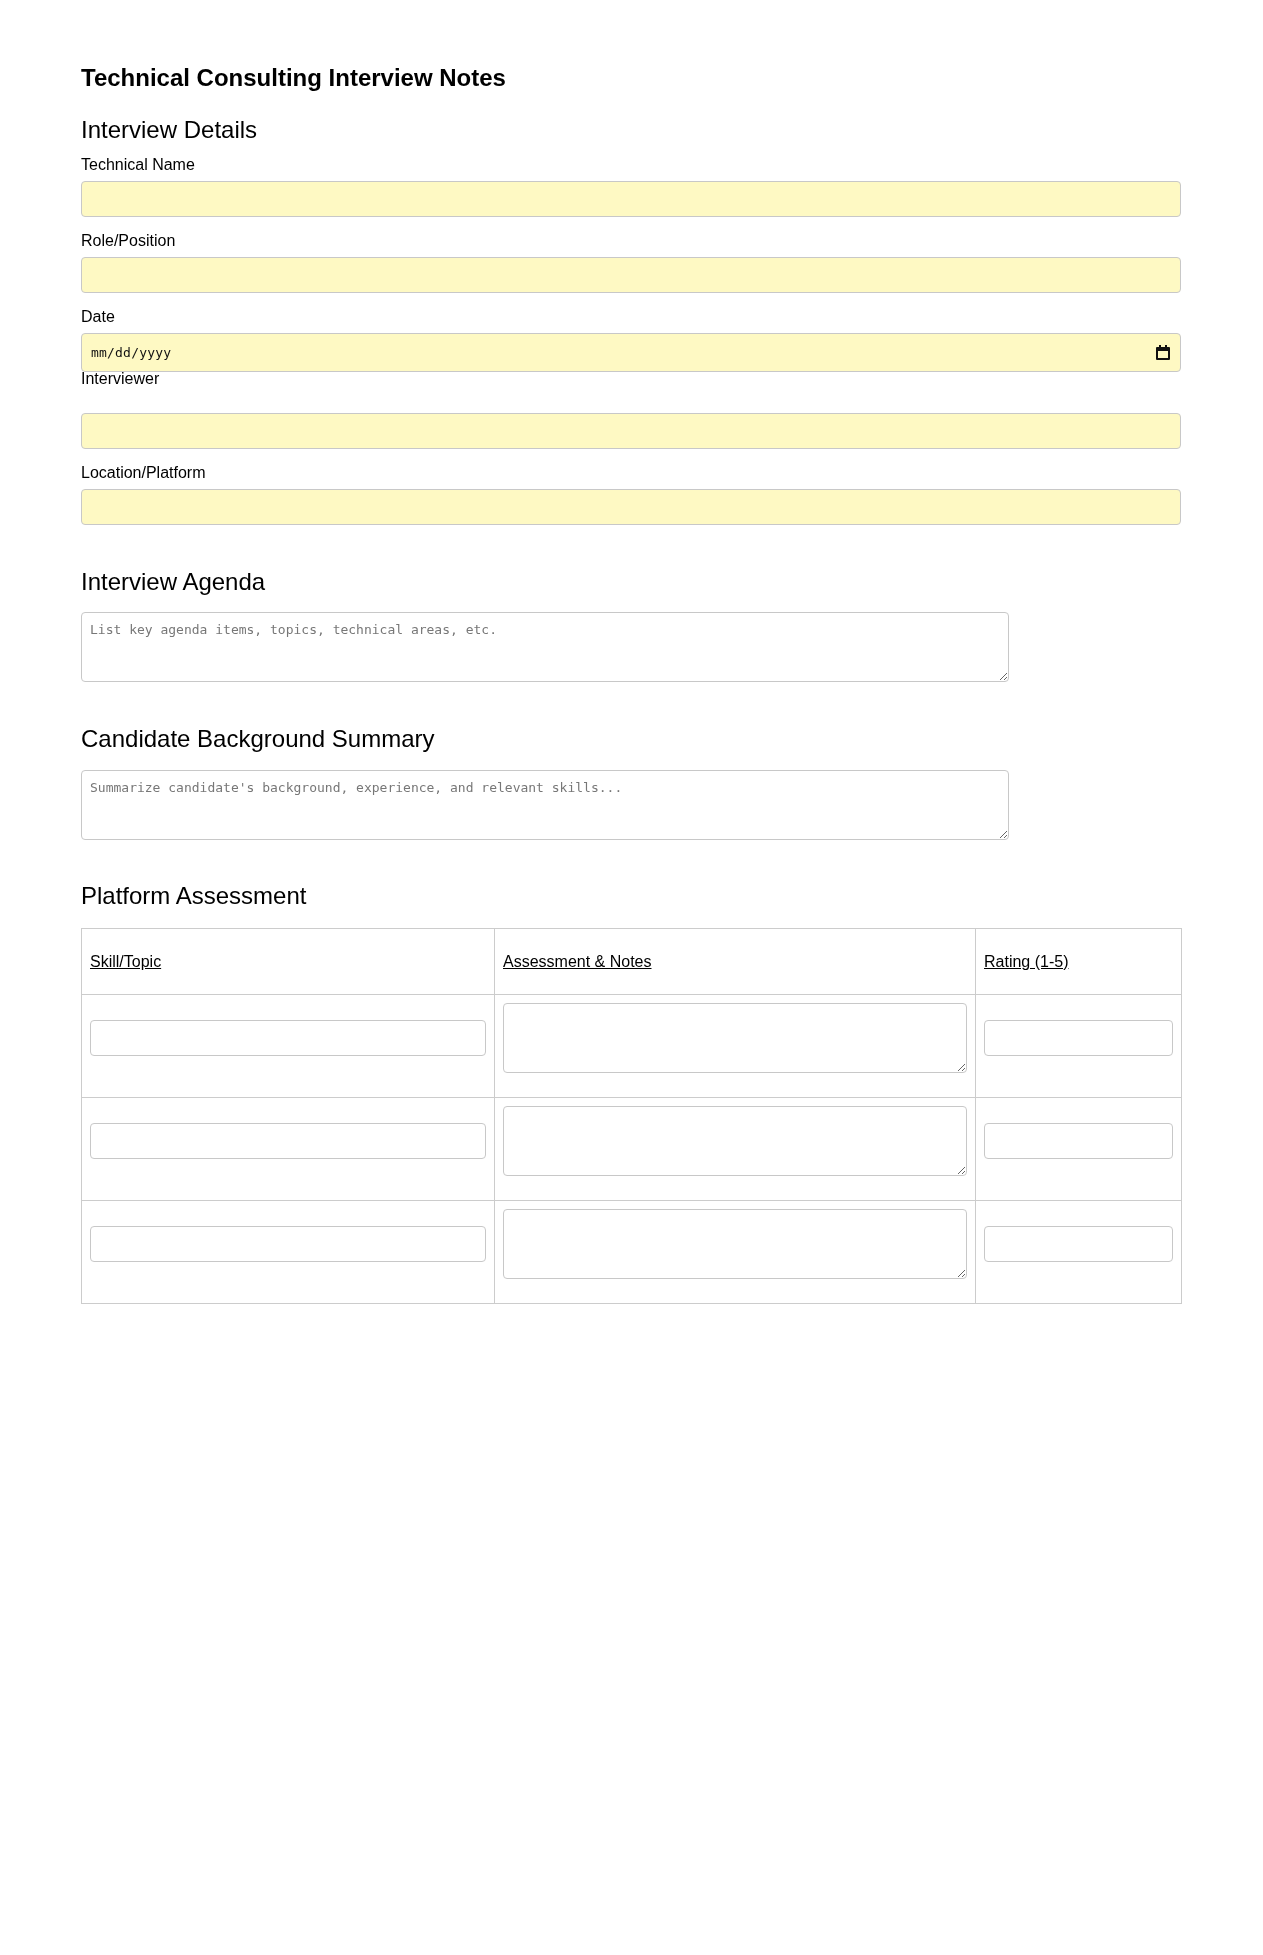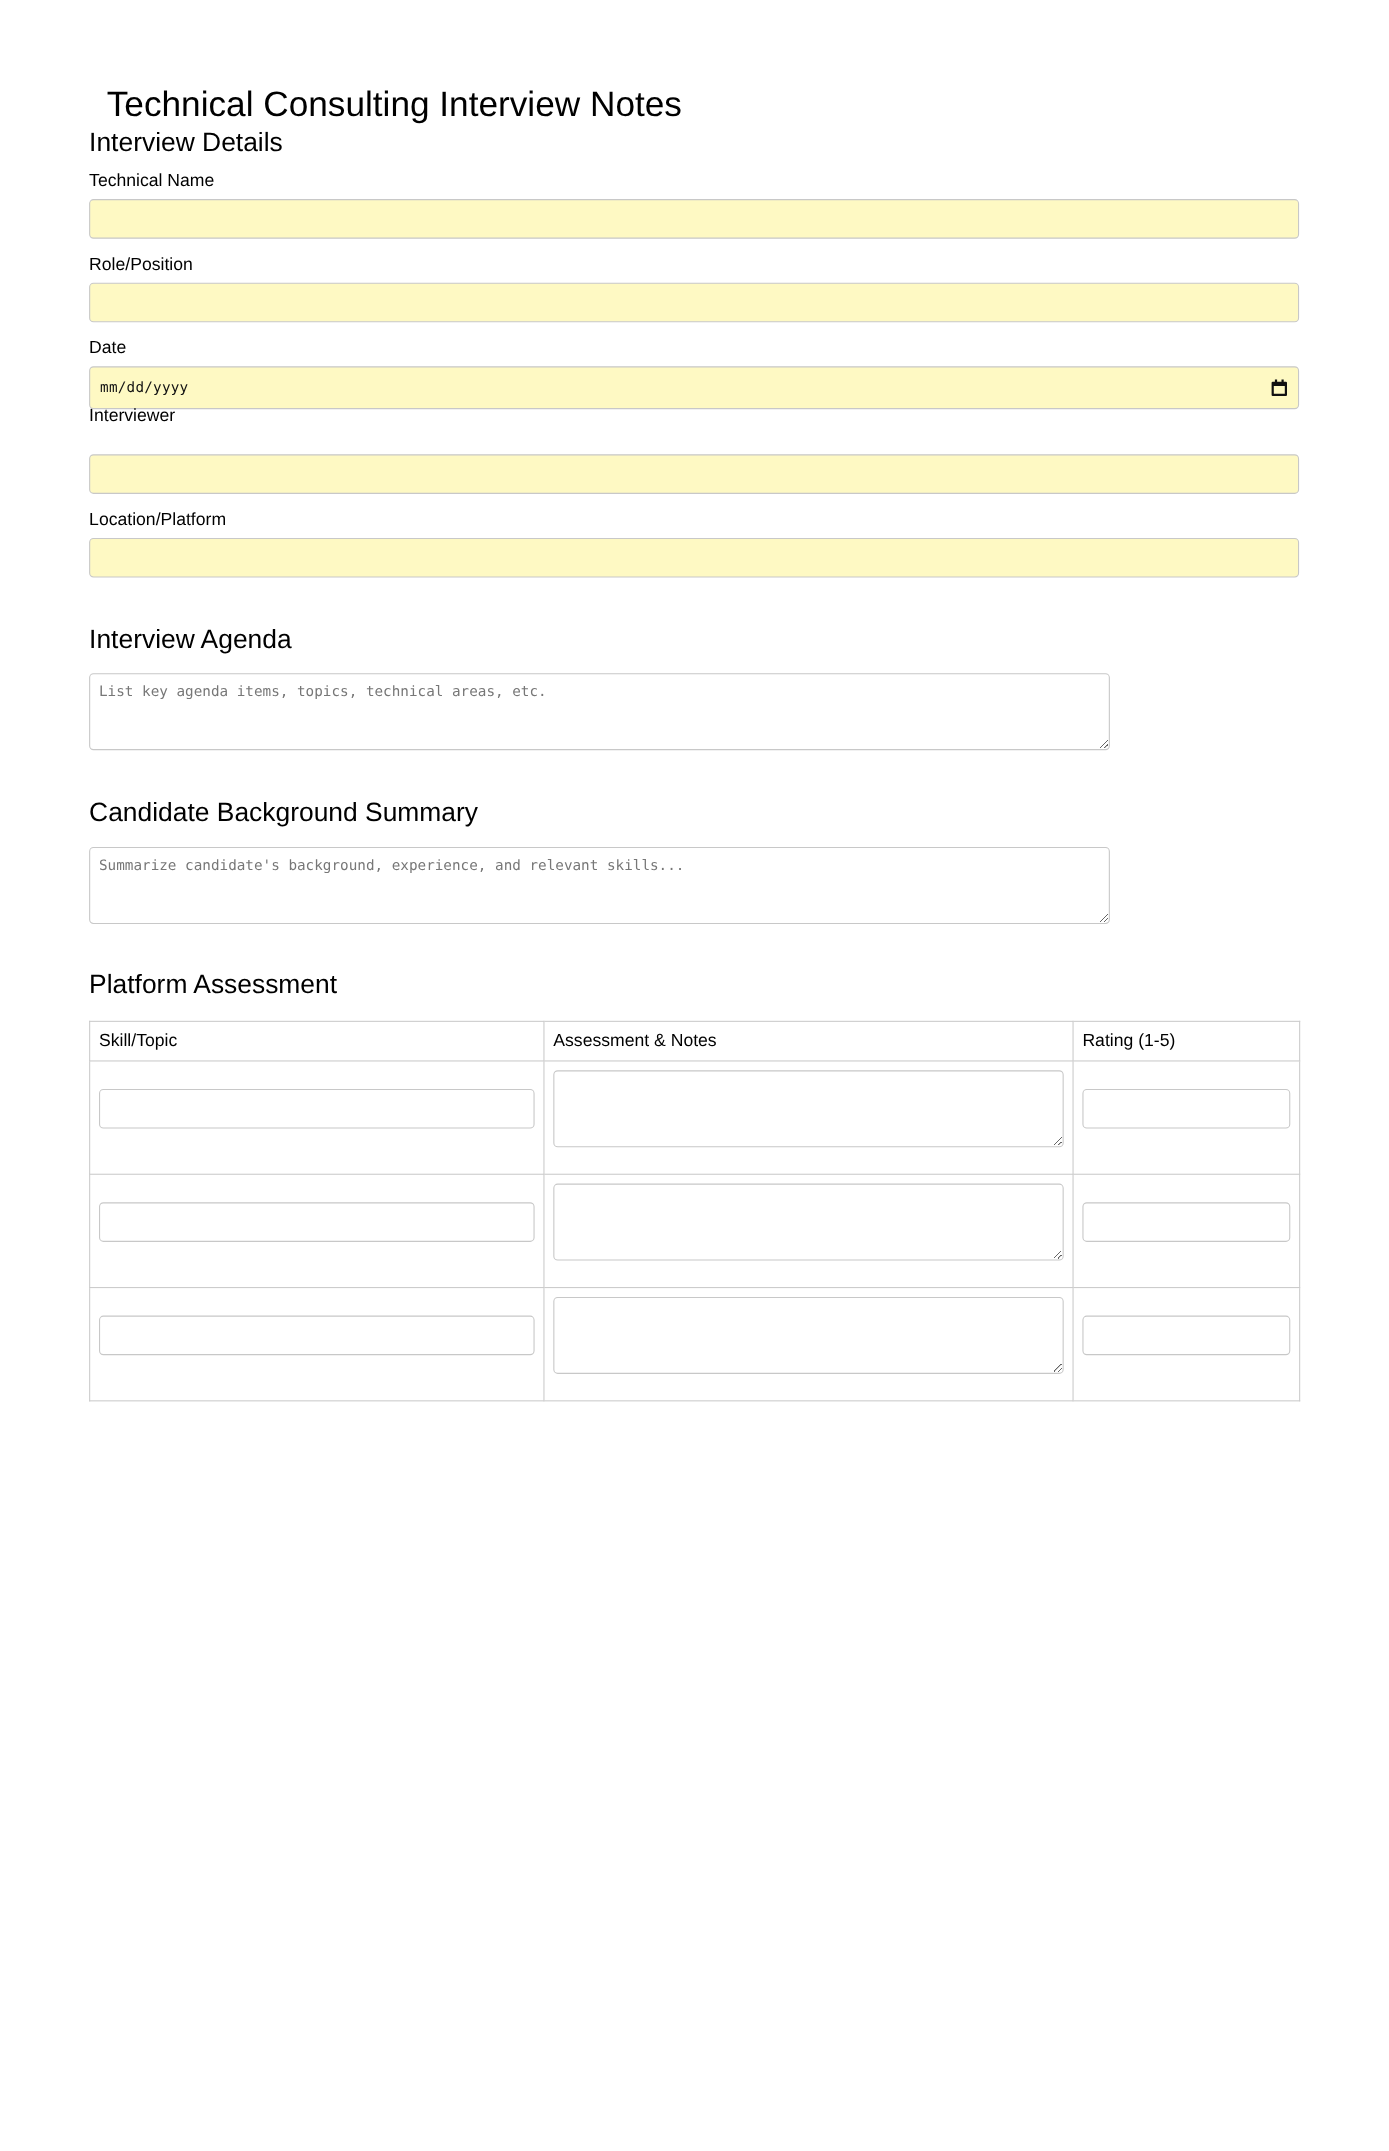--- a/index.html
+++ b/index.html
@@ -6,23 +6,23 @@
     html, body { margin: 0; padding: 0; background: #ffffff; }
     body {
       width: 1263px;
       height: 1955px;
       font-family: "Liberation Sans", sans-serif;
       color: #000;
       position: relative;
     }
     .page { position: absolute; left: 81px; top: 0; width: 1100px; }
     h1 {
-      font-weight: normal;
-      font-size: 32px;
-      margin: 16px;
+      font-weight: bold;
+      font-size: 24px;
+      margin: 0;
       position: absolute;
       top: 58px;
       left: 0;
       line-height: 40px;
       white-space: nowrap;
     }
     h2 {
       font-weight: normal;
       font-size: 24px;
       margin: 0;
@@ -96,23 +96,24 @@
     table.assess {
       position: absolute;
       left: 0;
       top: 928px;
       width: 1100px;
       border-collapse: collapse;
       table-layout: fixed;
     }
     table.assess th, table.assess td {
       border: 1px solid #cccccc;
-      padding: 1px 8px;
+      padding: 16px 8px;
       vertical-align: top;
       text-align: left;
+      text-decoration: underline;
     }
     table.assess th {
       font-weight: normal;
       font-size: 16px;
       height: 35px;
       line-height: 33px;
     }
     table.assess td { height: 103px; position: relative; }
     .cell-input {
       position: absolute;

